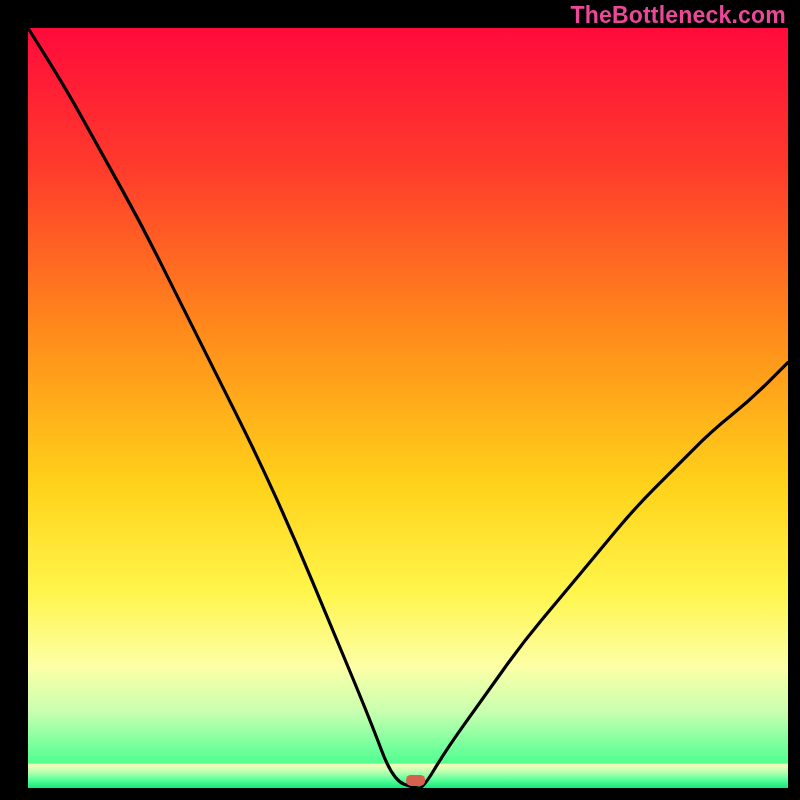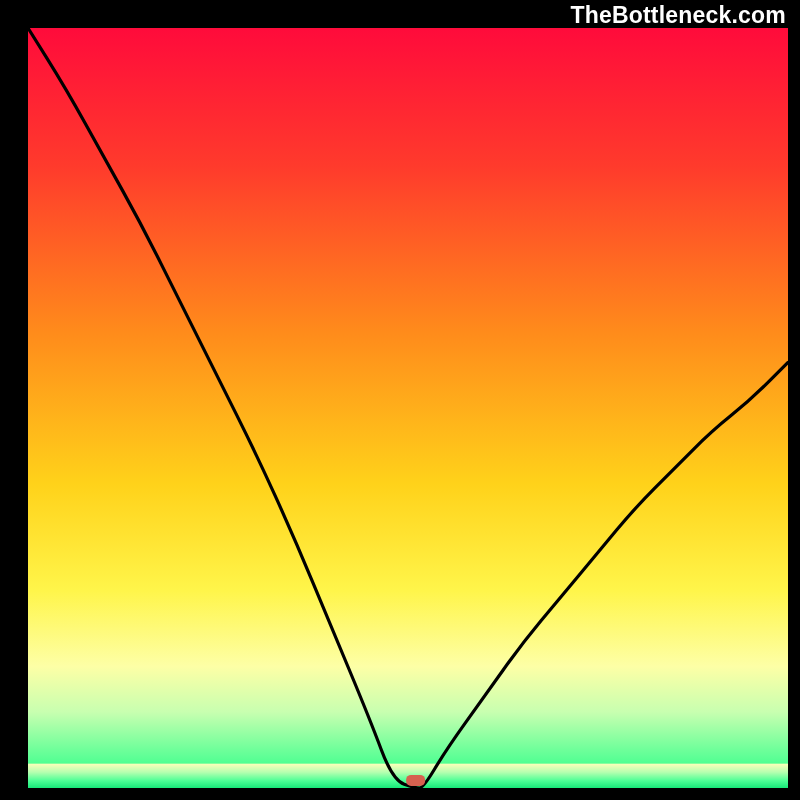--- a/index.html
+++ b/index.html
@@ -14,21 +14,21 @@
   .frame {
     position: relative;
     width: 800px;
     height: 800px;
     background: #000;
   }
   .watermark {
     position: absolute;
     top: 2px;
     right: 14px;
-    color: #ffffff;
+    color: #ec4899;
     font-size: 23px;
     font-weight: 600;
     letter-spacing: 0.2px;
     z-index: 10;
   }
   svg {
     position: absolute;
     top: 0;
     left: 0;
   }

